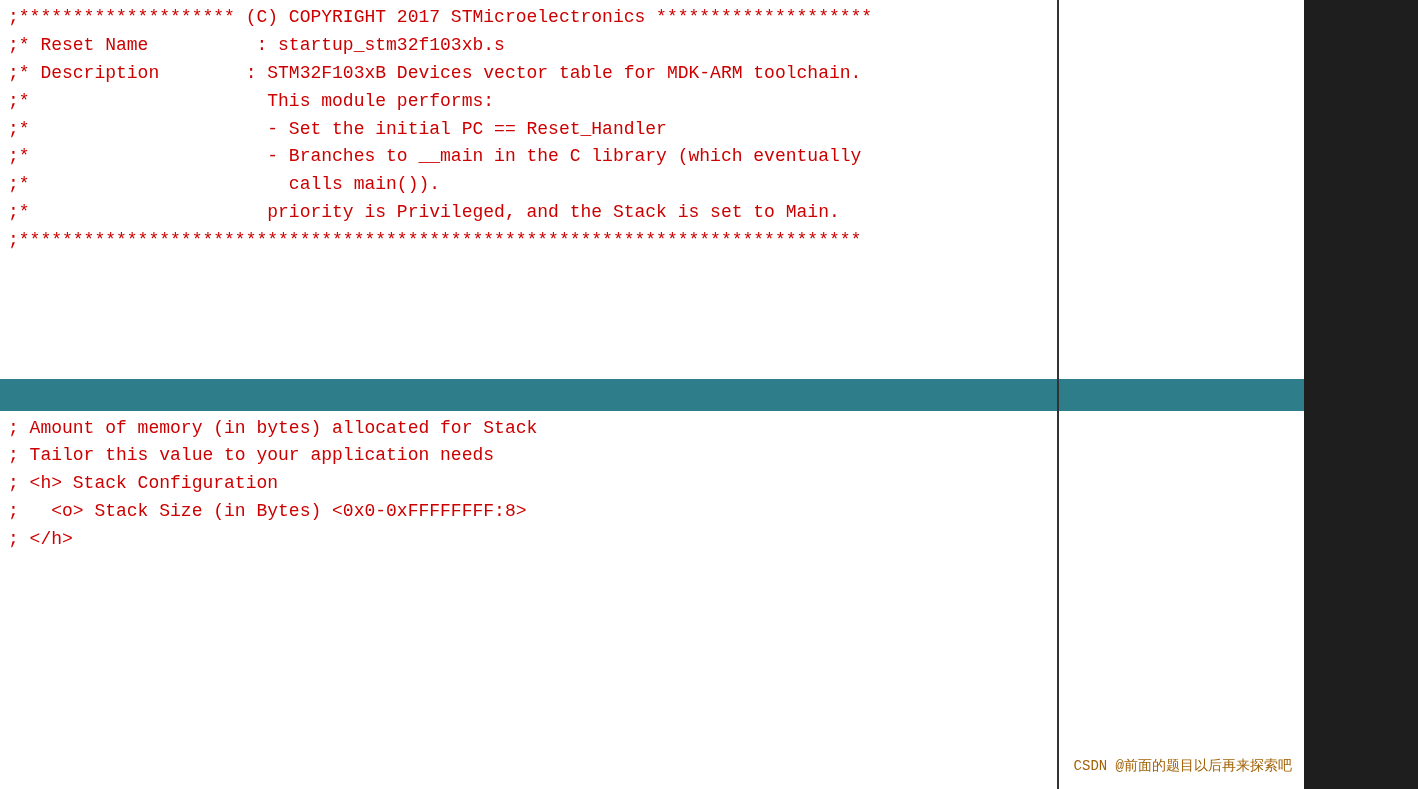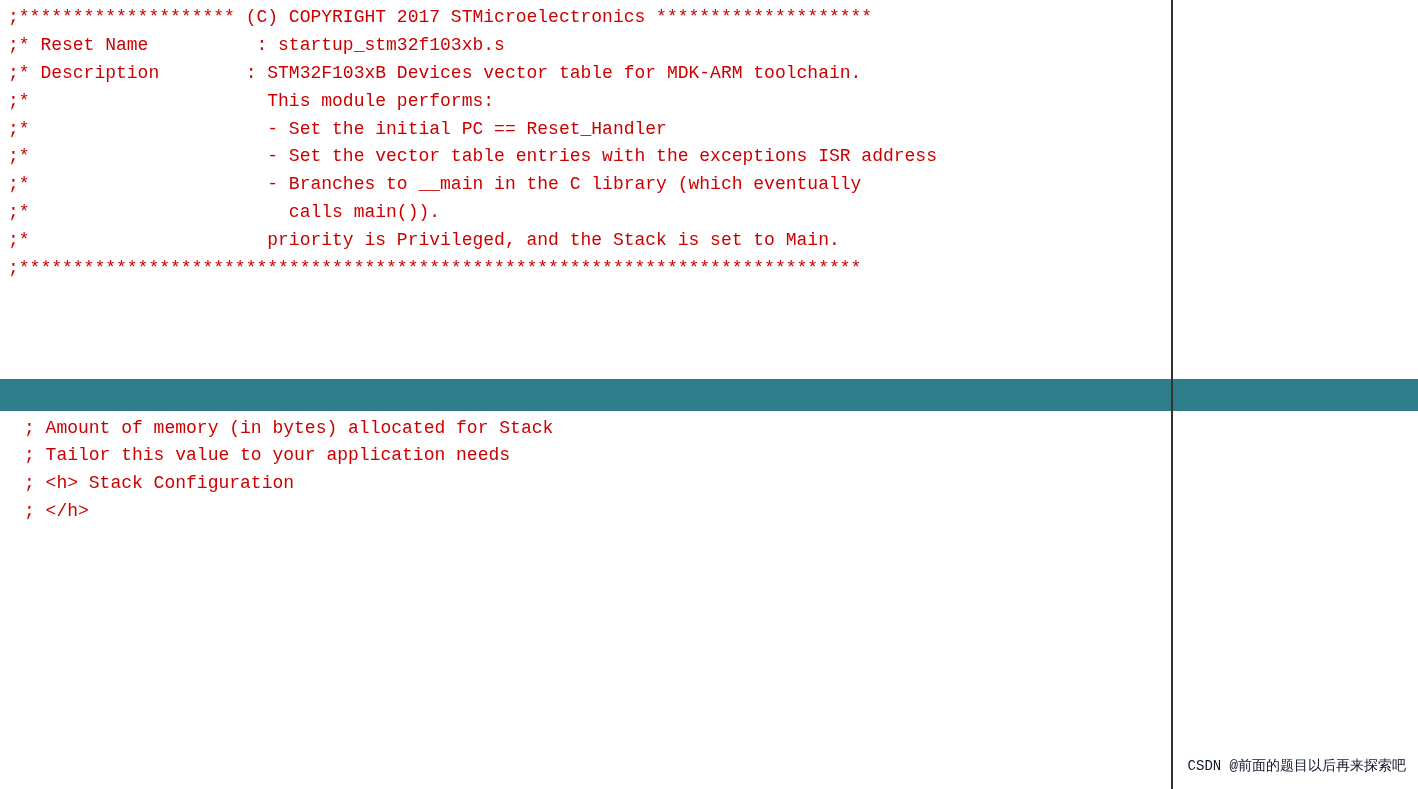--- a/index.html
+++ b/index.html
@@ -10,21 +10,21 @@
 
     body {
       background-color: #1e1e1e;
       font-family: 'Courier New', Courier, monospace;
       width: 1418px;
       height: 789px;
       overflow: hidden;
     }
 
     .editor-container {
-      width: 1418px;
+      width: 1304px;
       height: 789px;
       background-color: #ffffff;
       display: flex;
       flex-direction: column;
       position: relative;
     }
 
     .code-area {
       background-color: #ffffff;
       flex: 1;
@@ -62,61 +62,60 @@
       flex: 1;
     }
 
     .code-line-bottom {
       font-family: 'Courier New', Courier, monospace;
       font-size: 18px;
       line-height: 1.55;
       color: #cc0000;
       white-space: pre;
       display: block;
-      margin-left: 16px;
     }
 
     .vertical-divider {
       position: absolute;
       right: 245px;
       top: 0;
       bottom: 0;
       width: 2px;
       background-color: #333333;
     }
 
     .watermark {
       position: absolute;
       bottom: 14px;
       right: 12px;
       font-family: 'Courier New', Courier, monospace;
       font-size: 14px;
-      color: #0f172a;
+      color: #a16207;
     }
   </style>
 </head>
 <body>
 
 <div class="editor-container">
   <div class="code-area">
     <div class="code-content" id="top-code">
     <span class="code-line">;******************** (C) COPYRIGHT 2017 STMicroelectronics ********************</span>
         <span class="code-line">;* Reset Name          : startup_stm32f103xb.s</span>
         <span class="code-line">;* Description        : STM32F103xB Devices vector table for MDK-ARM toolchain.</span>
         <span class="code-line">;*                      This module performs:</span>
         <span class="code-line">;*                      - Set the initial PC == Reset_Handler</span>
-        <span class="code-line">;*                      - Set the vector table entries with the exceptions ISR address</span>
         <span class="code-line">;*                      - Branches to __main in the C library (which eventually</span>
         <span class="code-line">;*                        calls main()).</span>
         <span class="code-line">;*                      priority is Privileged, and the Stack is set to Main.</span>
         <span class="code-line">;******************************************************************************</span>
       </div>
     <div class="highlight-bar"></div>
     <div class="code-bottom" id="bottom-code">
     <span class="code-line-bottom">; Amount of memory (in bytes) allocated for Stack</span>
         <span class="code-line-bottom">; Tailor this value to your application needs</span>
         <span class="code-line-bottom">; &lt;h&gt; Stack Configuration</span>
+        <span class="code-line-bottom">;   &lt;o&gt; Stack Size (in Bytes) &lt;0x0-0xFFFFFFFF:8&gt;</span>
         <span class="code-line-bottom">; &lt;/h&gt;</span>
       </div>
   </div>
   <div class="vertical-divider"></div>
   <div class="watermark">CSDN @前面的题目以后再来探索吧</div>
 </div>
 
 </body></html>

